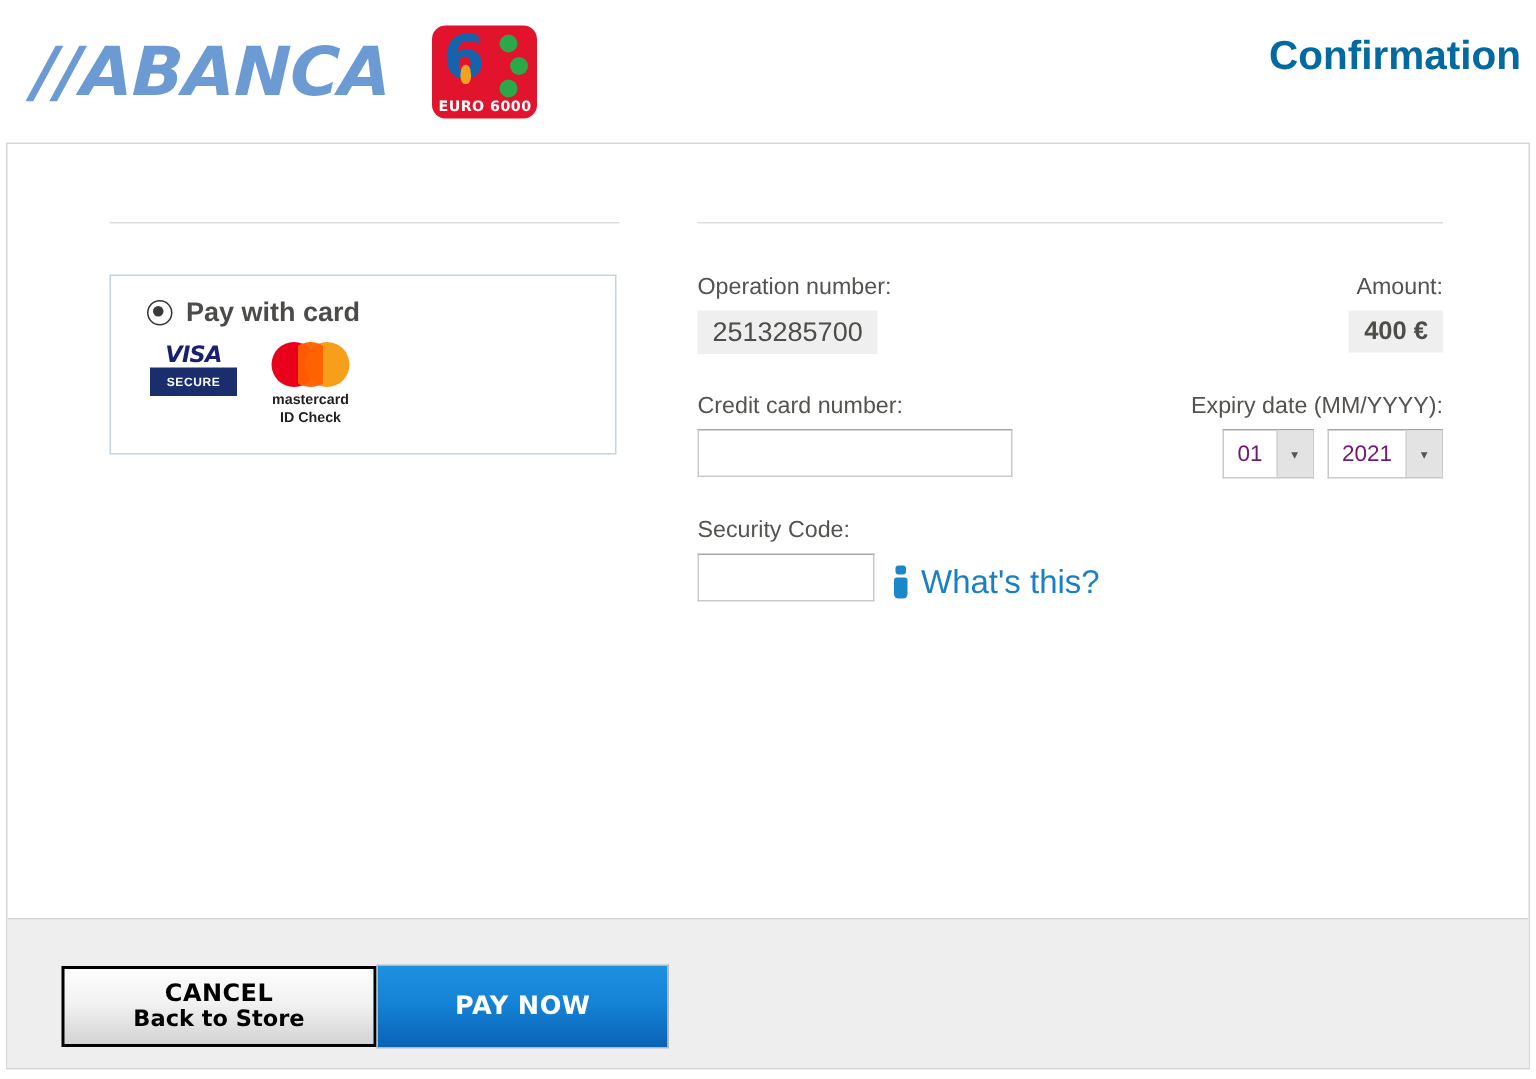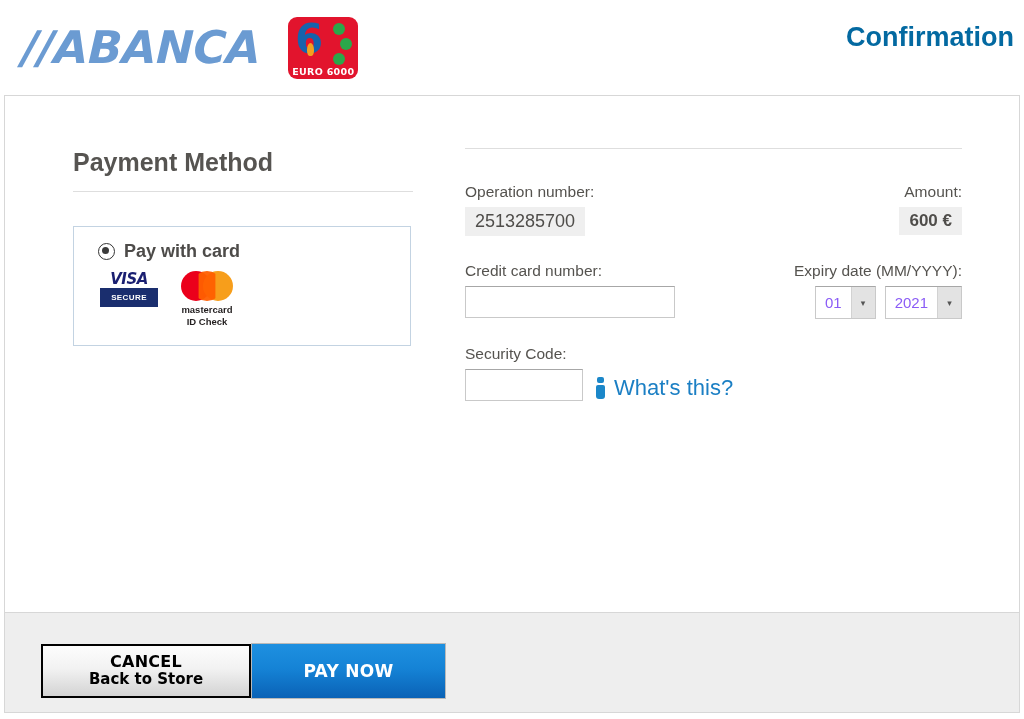--- a/index.html
+++ b/index.html
@@ -290,21 +290,21 @@
     border: 1px solid #c9c9c9;
     border-top-color: #a7a7a7;
     background: #ffffff;
     height: 31px;
   }
   .select-value {
     display: flex;
     align-items: center;
     padding: 0 9px;
     font-size: 15px;
-    color: #8b5cf6;
+    color: #701a75;
   }
   .select-arrow {
     width: 23px;
     background: #e3e3e3;
     border-left: 1px solid #d2d2d2;
     display: flex;
     align-items: center;
     justify-content: center;
     color: #555555;
     font-size: 9px;
@@ -415,21 +415,20 @@
       <div class="e6-label">EURO 6000</div>
     </div>
   </div>
   <div class="page-title">Confirmation</div>
 </div>
 
 <div class="panel">
   <div class="panel-body">
 
     <div class="col-left">
-      <h2 class="section-title">Payment Method</h2>
       <hr class="rule">
 
       <div class="method-box">
         <div class="method-row">
           <span class="radio"></span>
           <span class="method-label">Pay with card</span>
         </div>
         <div class="card-logos">
           <div class="visa-secure">
             <div class="visa-text">VISA</div>
@@ -453,21 +452,21 @@
     <div class="col-right">
       <hr class="rule">
 
       <div class="field-row">
         <div>
           <div class="field-label">Operation number:</div>
           <div class="readonly-value">2513285700</div>
         </div>
         <div class="field-right">
           <div class="field-label">Amount:</div>
-          <div class="readonly-value amount">600 €</div>
+          <div class="readonly-value amount">400 €</div>
         </div>
       </div>
 
       <div class="field-row">
         <div>
           <div class="field-label">Credit card number:</div>
           <input class="text-input" type="text" value="" style="">
         </div>
         <div class="field-right">
           <div class="field-label">Expiry date (MM/YYYY):</div>

